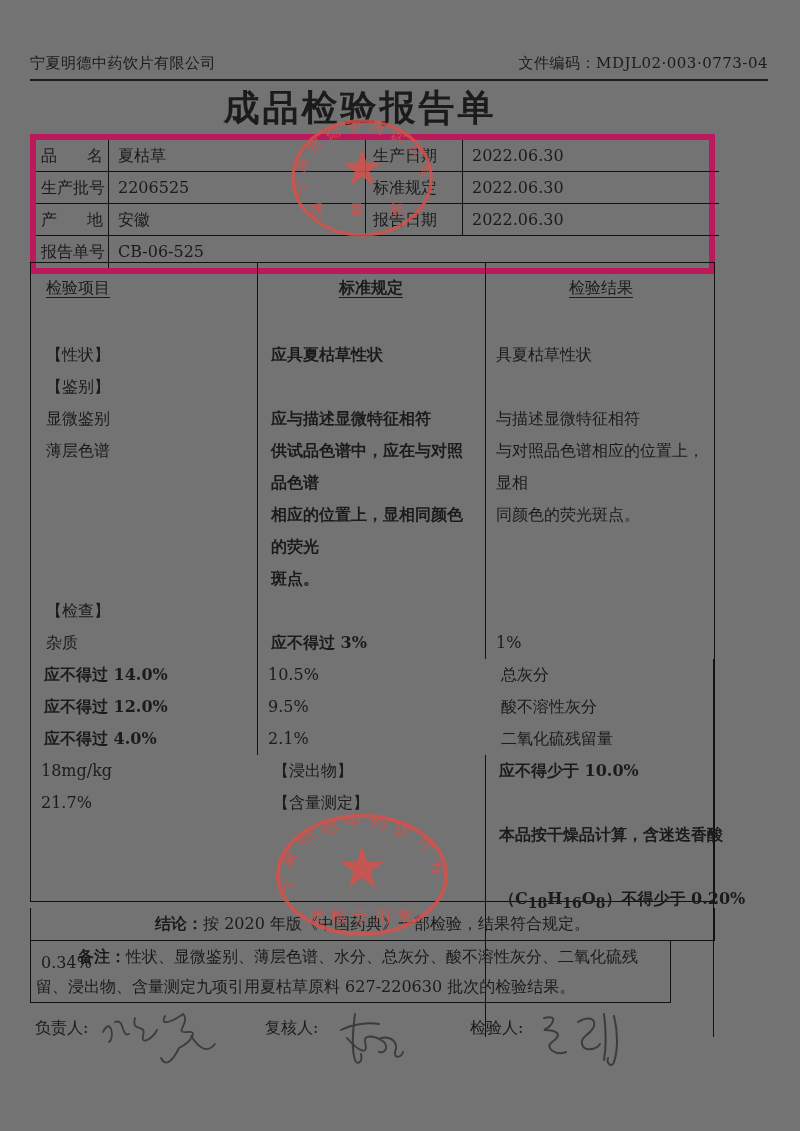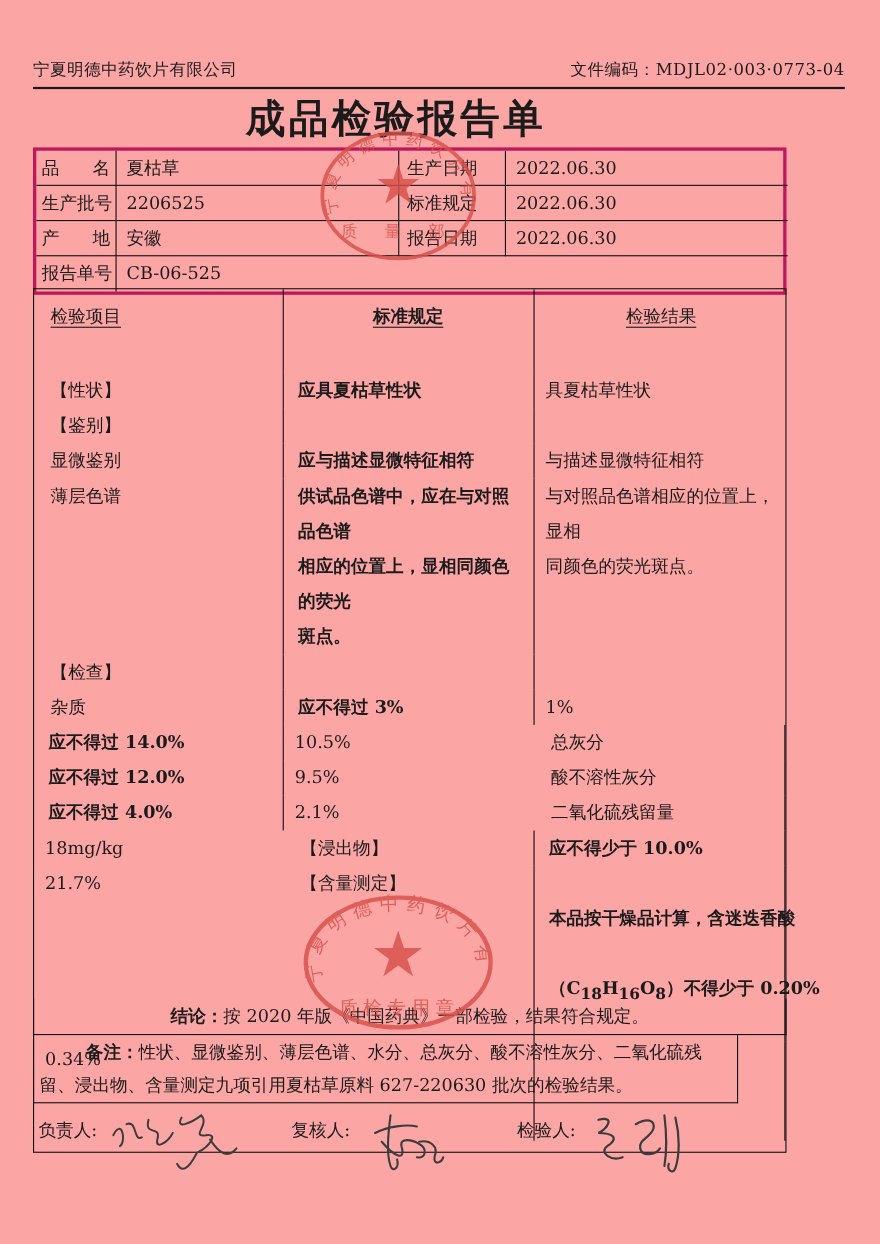--- a/index.html
+++ b/index.html
@@ -1,20 +1,20 @@
 <!DOCTYPE html>
 <html><head>
 <meta charset="utf-8">
 <style>
   * { margin:0; padding:0; box-sizing:border-box; }
   html,body { background:#888; }
   #page {
     position:relative;
     width:800px; height:1131px;
-    background:#fca5a5;
+    background:#737373;
     font-family:"DejaVu Serif","Liberation Serif",serif;
     color:#1b1b1b;
     margin:0 auto;
     overflow:hidden;
   }
   
   .doc-header {
     position:absolute; left:30px; top:54px; width:738px;
     display:flex; justify-content:space-between; align-items:baseline;
     font-size:15px; letter-spacing:0.5px;
@@ -23,37 +23,37 @@
     position:absolute; left:30px; top:79px; width:738px; height:2px;
     background:#1b1b1b;
   }
   .report-title {
     position:absolute; left:0; top:84px; width:720px;
     text-align:center; font-size:36px; font-weight:bold; letter-spacing:3px;
   }
   
   .info-table {
     position:absolute; left:30px; top:134px; width:685px;
-    border:3px solid #be185d;
+    border:6px solid #be185d;
     display:grid;
     grid-template-columns:73px 257px 97px 256px;
   }
   .info-table .cell {
     min-height:32px; line-height:31px; font-size:16px;
     border-right:1px solid #111; border-bottom:1px solid #111;
     padding:0 7px; overflow:hidden; white-space:nowrap;
   }
   .info-table .lab { padding:0 5px; text-align:justify; text-align-last:justify; }
   .info-table .val { padding-left:9px; }
   .info-table .no-r { border-right:none; }
   .info-table .no-b { border-bottom:none; }
   .info-table .span3 { grid-column:2 / 5; }
   
   .main-table {
-    position:absolute; left:30px; top:262px; width:685px; height:786px;
+    position:absolute; left:30px; top:262px; width:685px; height:640px;
     border:1px solid #111;
     display:grid;
     grid-template-columns:227px 228px 228px;
     grid-auto-rows:min-content;
     font-size:16px;
   }
   .main-table .mc { border-right:1px solid #111; }
   .main-table .lastc { border-right:none; }
   .main-table .hcell {
     height:76px; padding-top:15px; line-height:20px;

